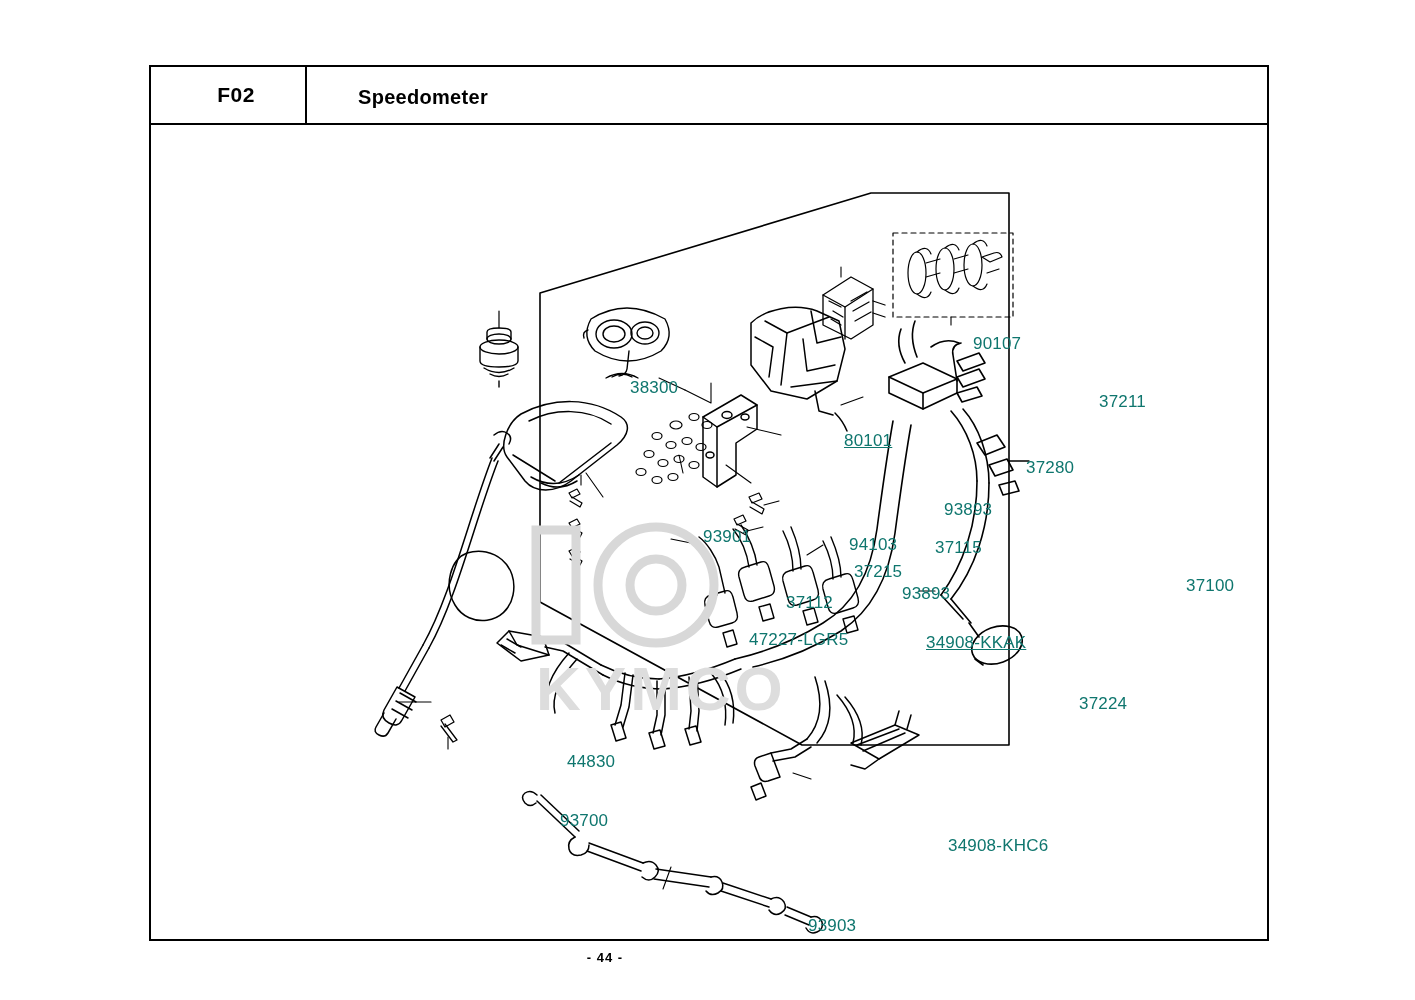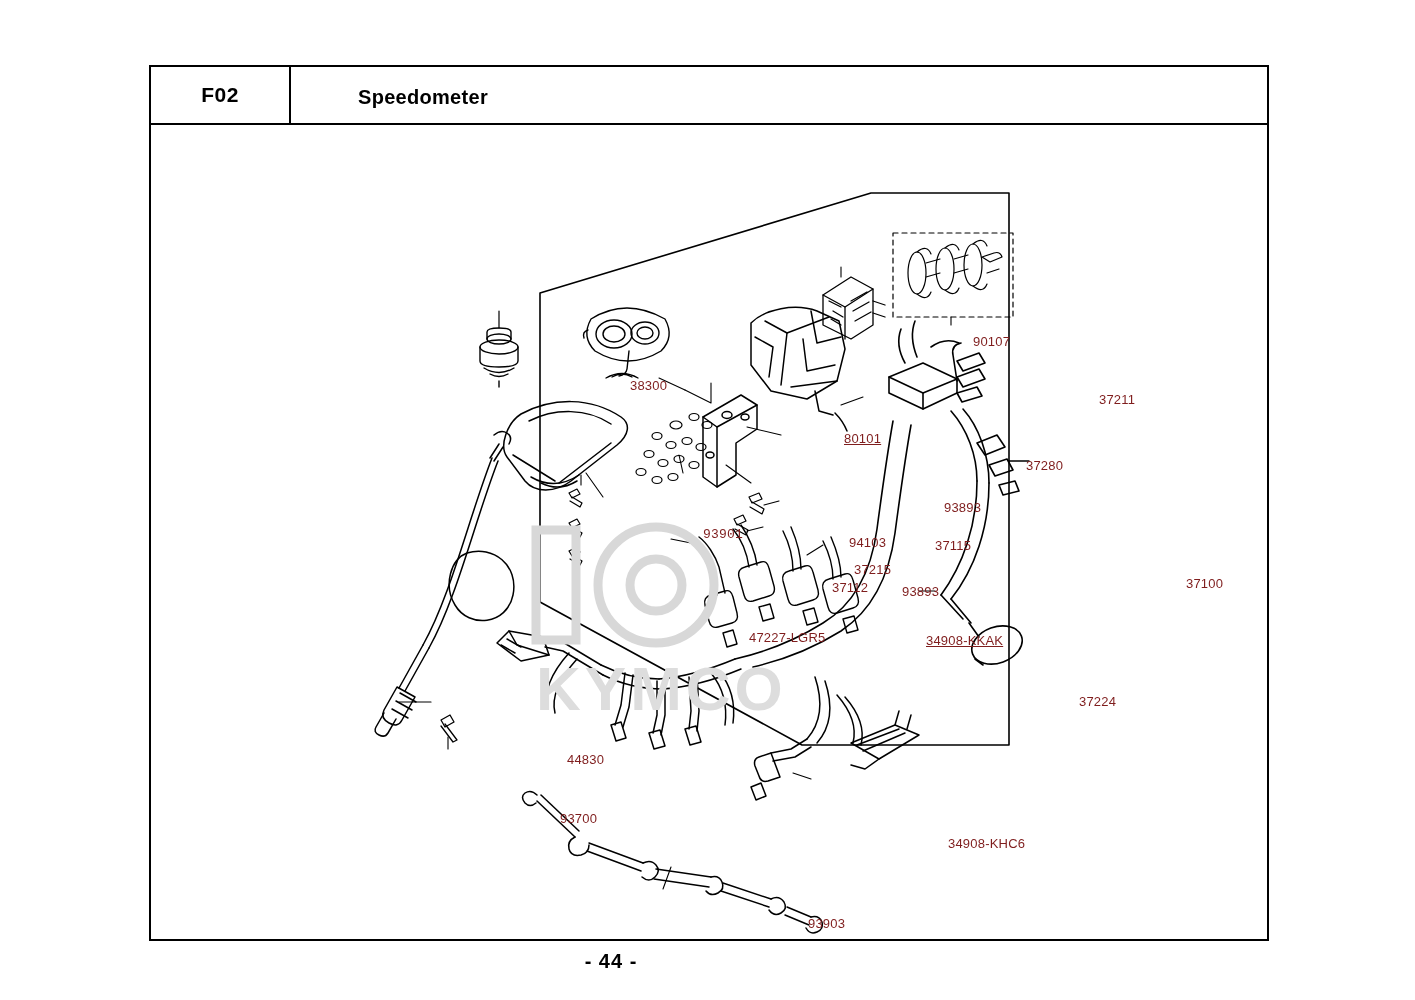--- a/index.html
+++ b/index.html
@@ -36,21 +36,21 @@
     position: absolute;
     left: 0;
     top: 0;
     width: 100%;
     height: 58px;
     border-bottom: 2px solid #000;
     box-sizing: border-box;
   }
   .header-code {
     position: absolute;
-    left: 0;
+    left: 16px;
     top: 0;
     width: 140px;
     height: 56px;
     border-right: 2px solid #000;
     box-sizing: border-box;
     display: flex;
     align-items: center;
     justify-content: center;
     font-size: 21px;
     font-weight: bold;
@@ -83,34 +83,34 @@
     position: absolute;
     left: 355px;
     top: 370px;
     width: 500px;
     height: 230px;
     pointer-events: none;
   }
   
   .lbl {
     position: absolute;
-    font-size: 13px;
+    font-size: 17px;
     font-family: "Liberation Sans", sans-serif;
-    color: #7f1d1d;
+    color: #0f766e;
     white-space: nowrap;
     letter-spacing: 0.2px;
   }
   
   .footer {
     position: absolute;
-    left: 8px;
+    left: 2px;
     top: 950px;
     width: 1206px;
     text-align: center;
-    font-size: 20px;
+    font-size: 13px;
     font-weight: bold;
     letter-spacing: 1px;
   }
 </style>
 </head>
 <body>
 
 <div id="page">
 
   <div class="frame">
@@ -422,25 +422,25 @@
           <path d="M520 742 L 512 764" stroke-width="1.1"></path>
         </g>
       </svg>
 
       <div class="lbl" style="left:479px; top:253px;">38300</div>
       <div class="lbl" style="left:822px; top:209px;">90107</div>
       <div class="lbl" style="left:948px; top:267px;">37211</div>
       <div class="lbl" style="left:693px; top:306px;text-decoration:underline;">80101</div>
       <div class="lbl" style="left:875px; top:333px;">37280</div>
       <div class="lbl" style="left:793px; top:375px;">93893</div>
-      <div class="lbl" style="left:552px; top:402px;font-family:Liberation Mono, monospace;">93901</div>
+      <div class="lbl" style="left:552px; top:402px;">93901</div>
       <div class="lbl" style="left:698px; top:410px;">94103</div>
       <div class="lbl" style="left:784px; top:413px;">37115</div>
       <div class="lbl" style="left:703px; top:437px;">37215</div>
-      <div class="lbl" style="left:635px; top:455px;margin-left:46px;">37112</div>
+      <div class="lbl" style="left:635px; top:468px;">37112</div>
       <div class="lbl" style="left:751px; top:459px;">93893</div>
       <div class="lbl" style="left:1035px; top:451px;">37100</div>
       <div class="lbl" style="left:598px; top:505px;">47227-LGR5</div>
       <div class="lbl" style="left:775px; top:508px;text-decoration:underline;">34908-KKAK</div>
       <div class="lbl" style="left:928px; top:522px;margin-top:47px;">37224</div>
       <div class="lbl" style="left:416px; top:627px;">44830</div>
       <div class="lbl" style="left:409px; top:686px;">93700</div>
       <div class="lbl" style="left:797px; top:711px;">34908-KHC6</div>
       <div class="lbl" style="left:657px; top:791px;">93903</div>
 

